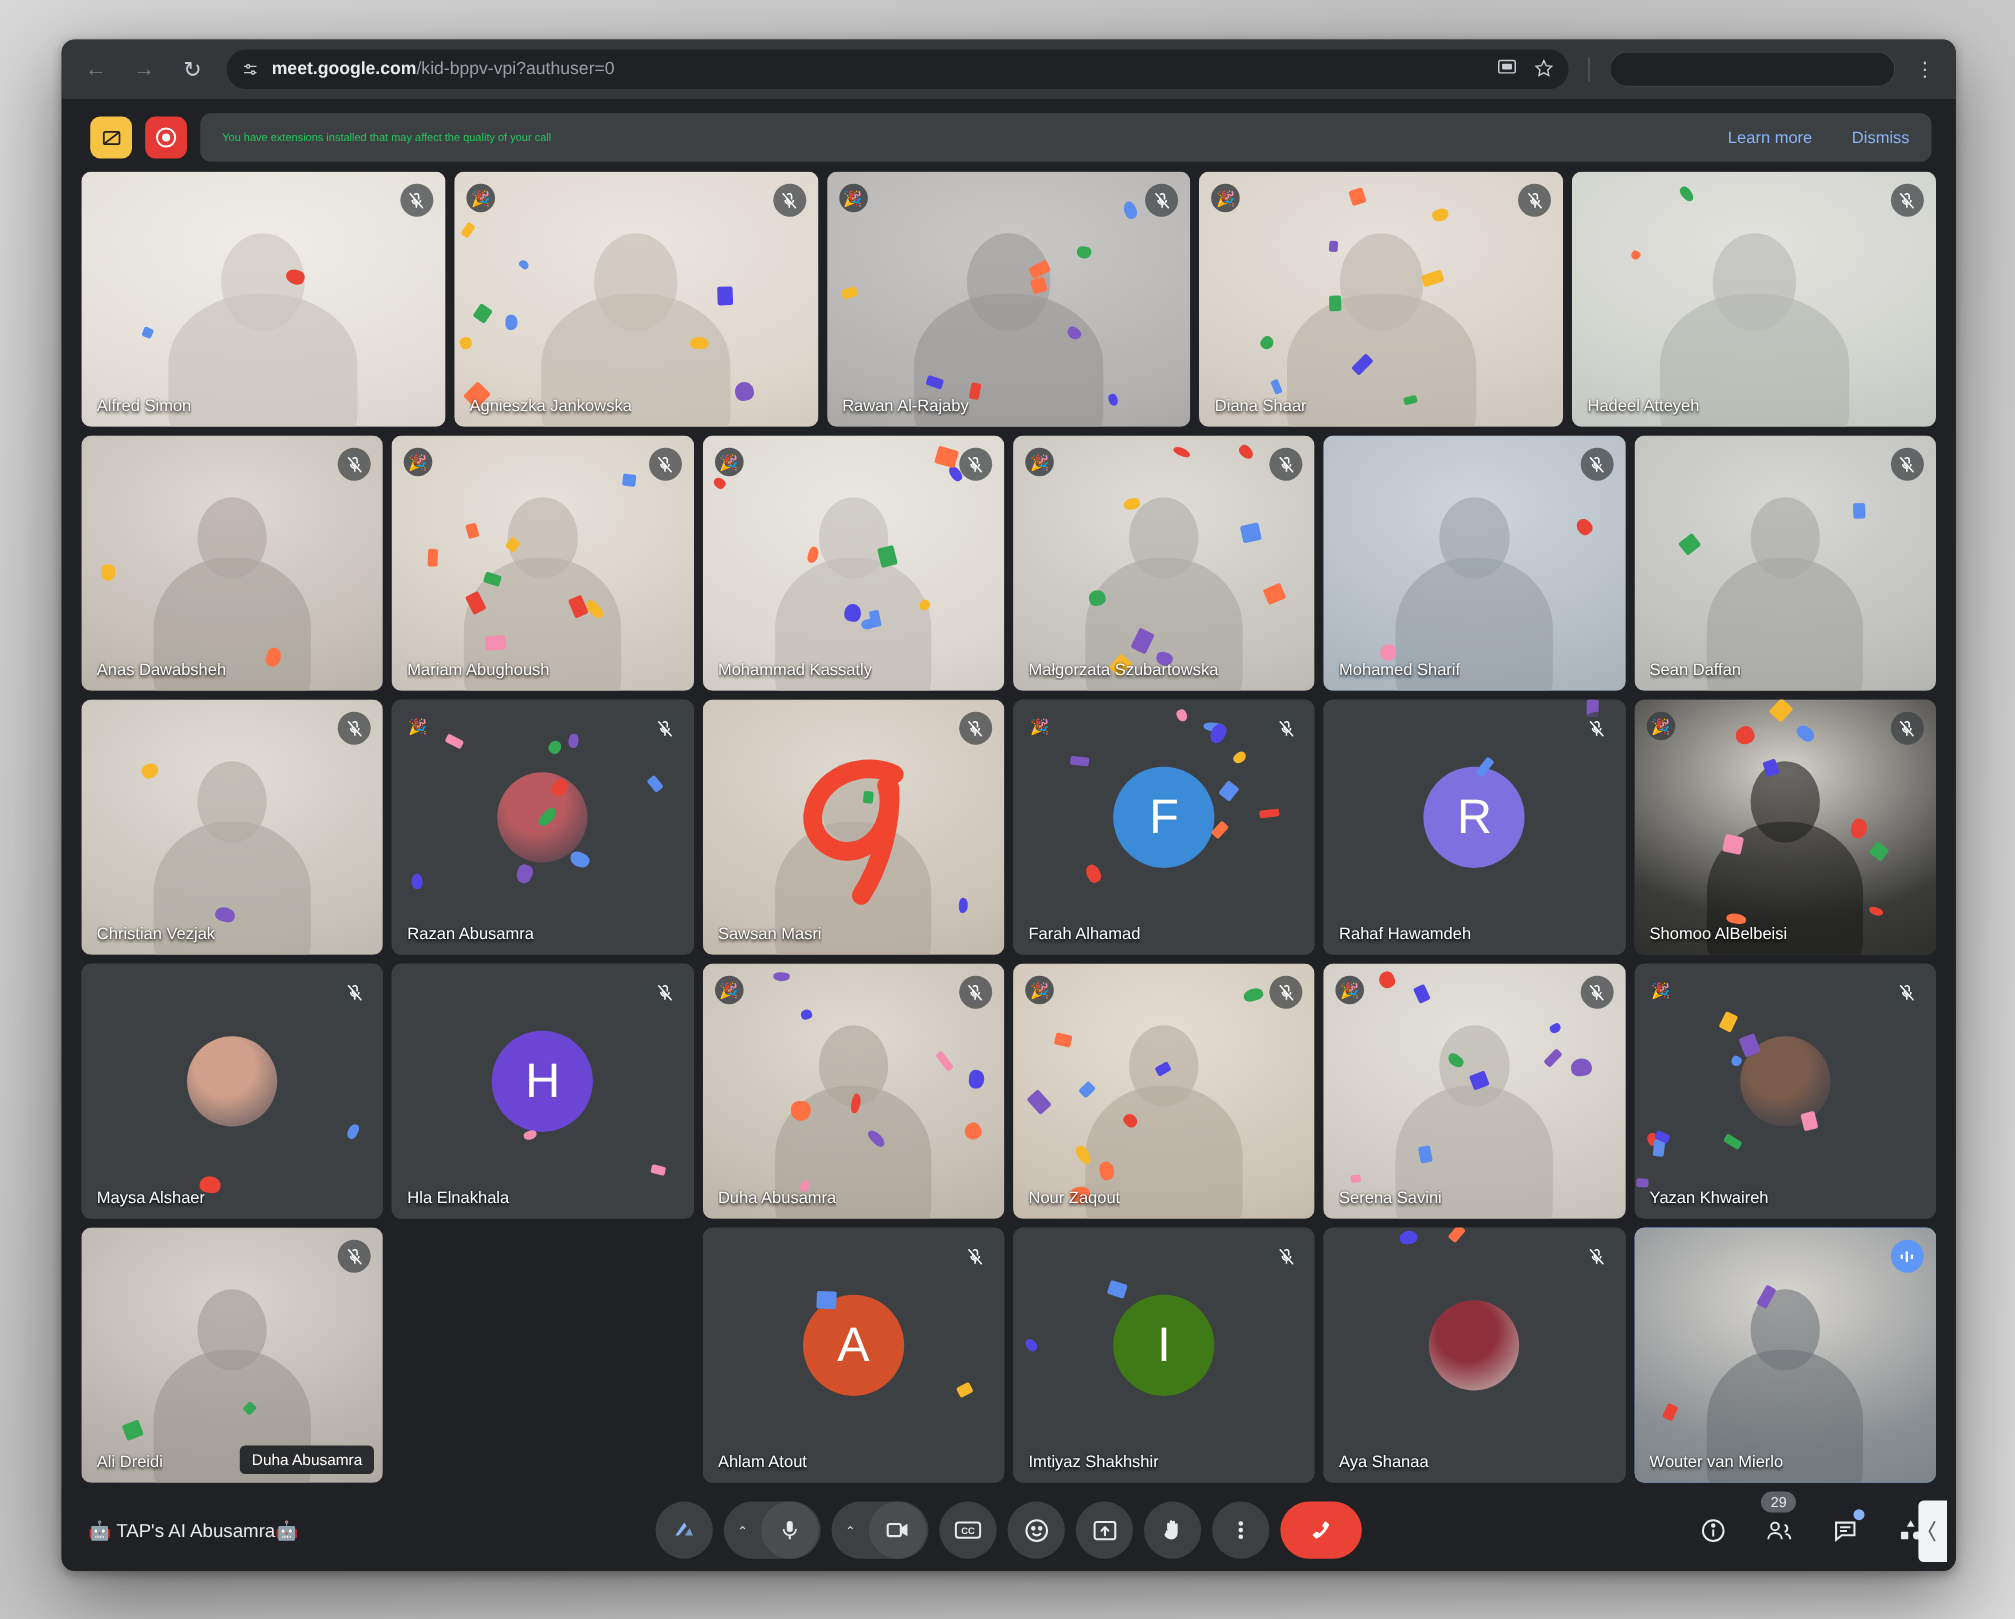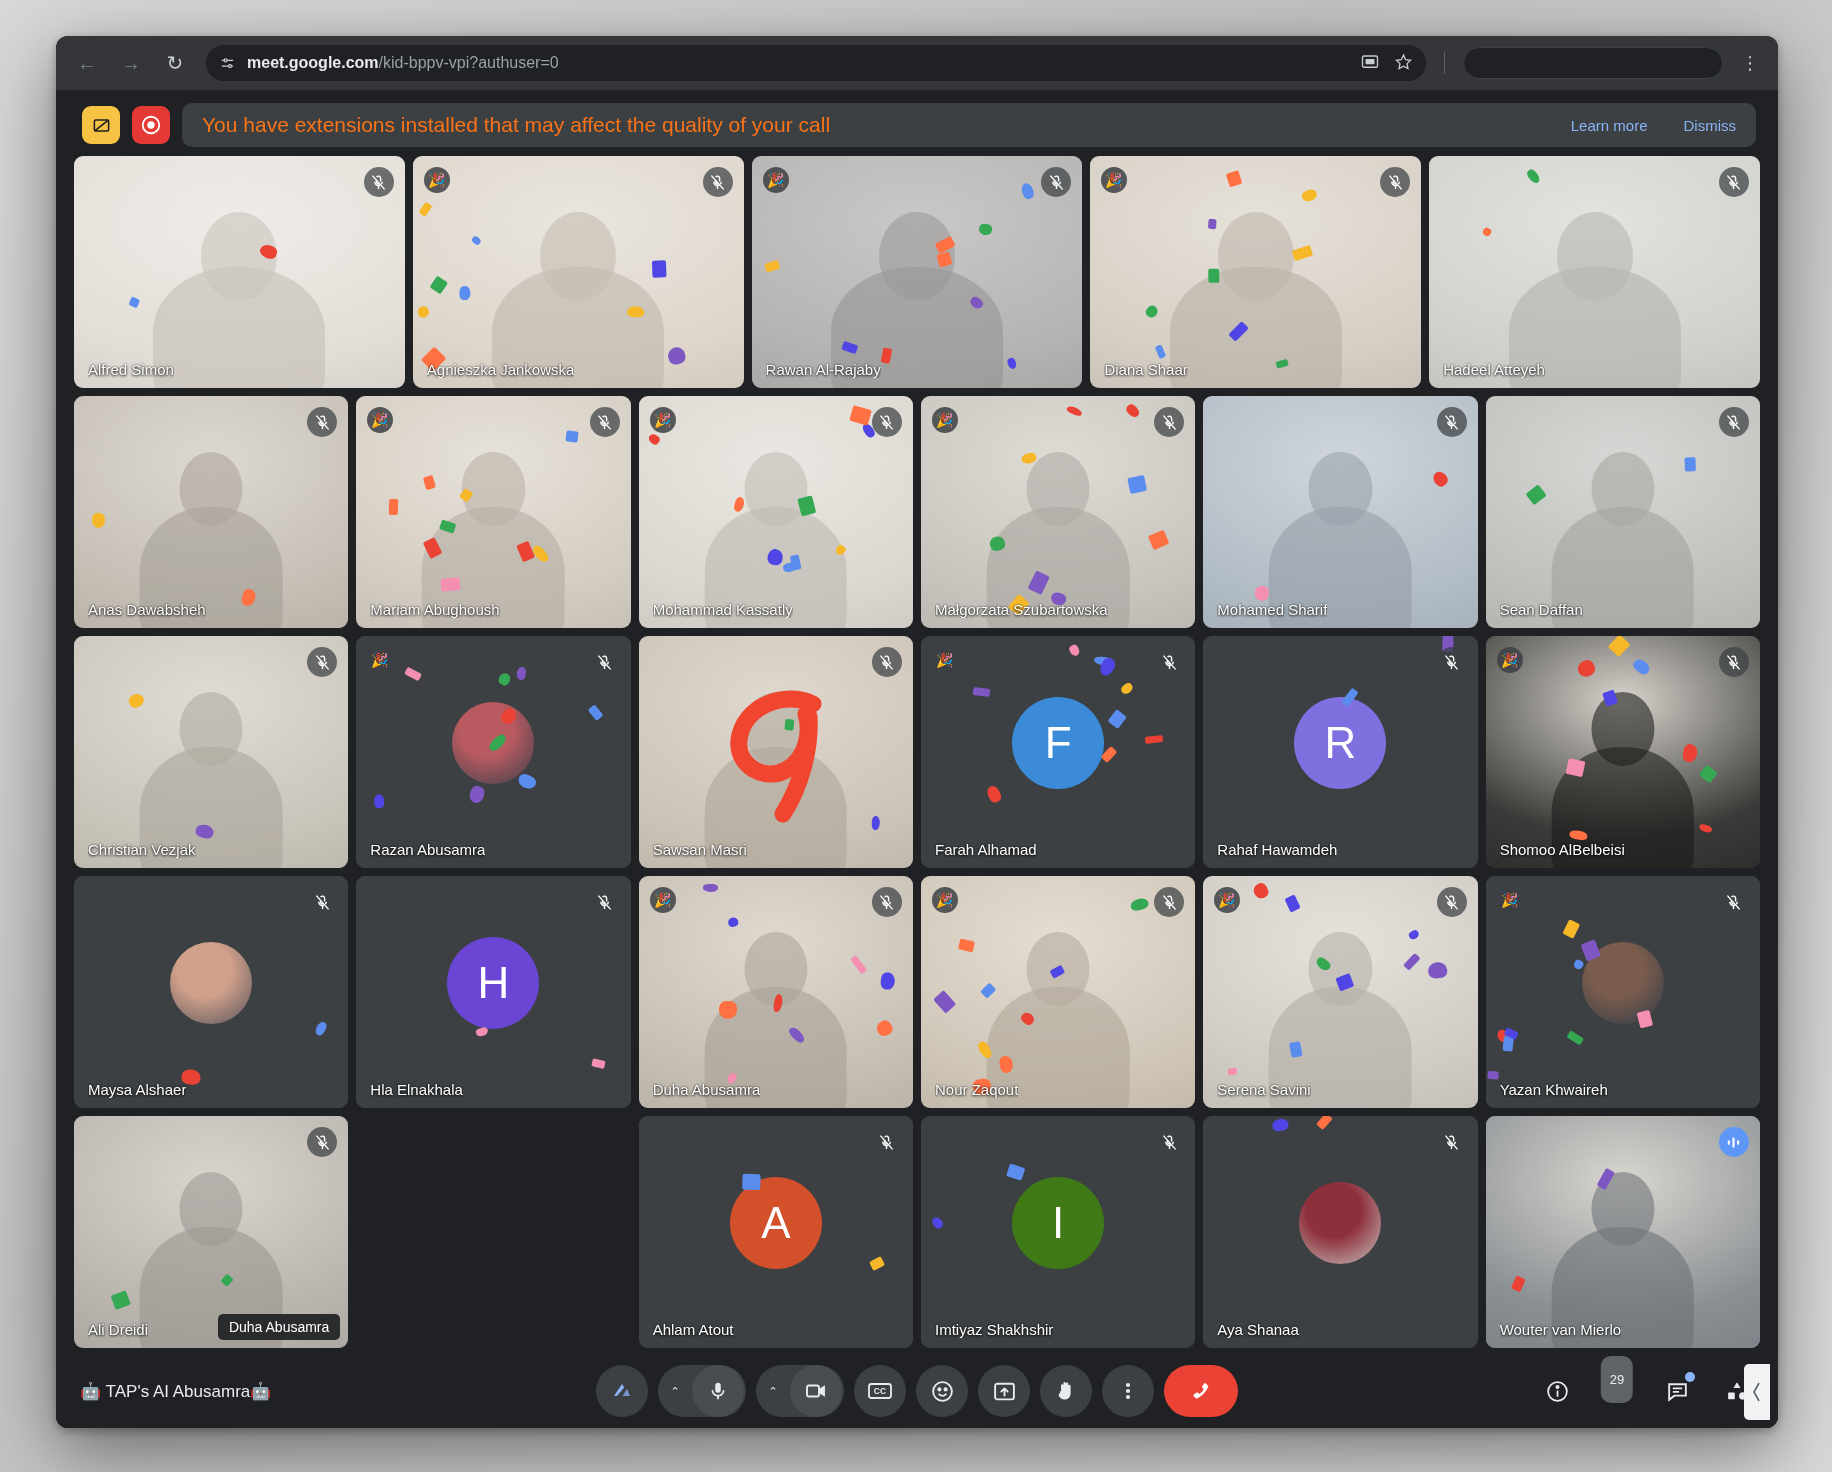--- a/index.html
+++ b/index.html
@@ -105,21 +105,21 @@
   .ext-chip {
     width: 38px; height: 38px; border-radius: 9px;
     display: flex; align-items: center; justify-content: center; flex: 0 0 38px;
   }
   .ext-chip.yellow { background: #f6c344; }
   .ext-chip.red { background: #e53935; }
   .banner {
     flex: 1; height: 44px; background: #3c4043; border-radius: 10px;
     display: flex; align-items: center; padding: 0 20px;
   }
-  .banner-text { color: #f97316; font-size: 21px; }
+  .banner-text { color: #22c55e; font-size: 10px; }
   .banner-actions { margin-left: auto; display: flex; gap: 36px; }
   .banner-actions span { color: #8ab4f8; font-size: 15px; }
 
   
   .grid {
     flex: 1; padding: 0 18px 6px 18px;
     display: flex; flex-direction: column; gap: 8px;
     overflow: hidden;
   }
   .grid-row { display: flex; gap: 8px; flex: 1; }
@@ -210,21 +210,21 @@
     background: #4a4d50; display: flex; align-items: center; justify-content: center;
   }
   .right-group {
     margin-left: auto; display: flex; align-items: center; gap: 26px;
     position: relative;
   }
   .rbtn { position: relative; width: 34px; height: 34px; display: flex; align-items: center; justify-content: center; color: #e8eaed; }
   .count-badge {
     position: absolute; top: -18px; left: 50%; transform: translateX(-50%);
     background: #5f6368; color: #e8eaed; font-size: 13px;
-    padding: 16px 9px; border-radius: 10px;
+    padding: 2px 9px; border-radius: 10px;
   }
   .blue-dot {
     position: absolute; top: -2px; right: -1px;
     width: 10px; height: 10px; border-radius: 50%; background: #8ab4f8;
   }
   .panel-handle {
     position: absolute; right: -16px; top: -10px;
     width: 26px; height: 56px; background: #f1f3f4; border-radius: 5px 0 0 5px;
     display: flex; align-items: center; justify-content: center; color: #5f6368;
   }

